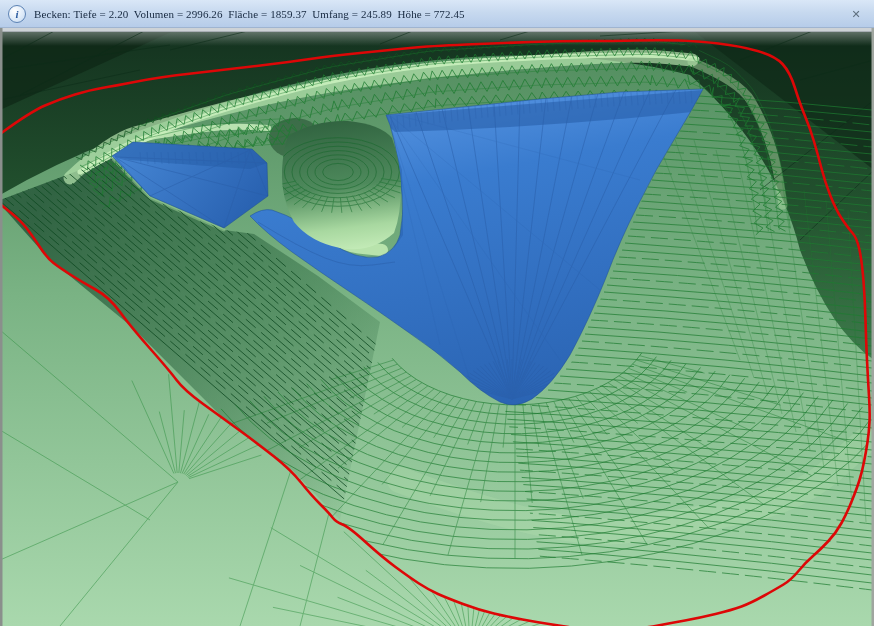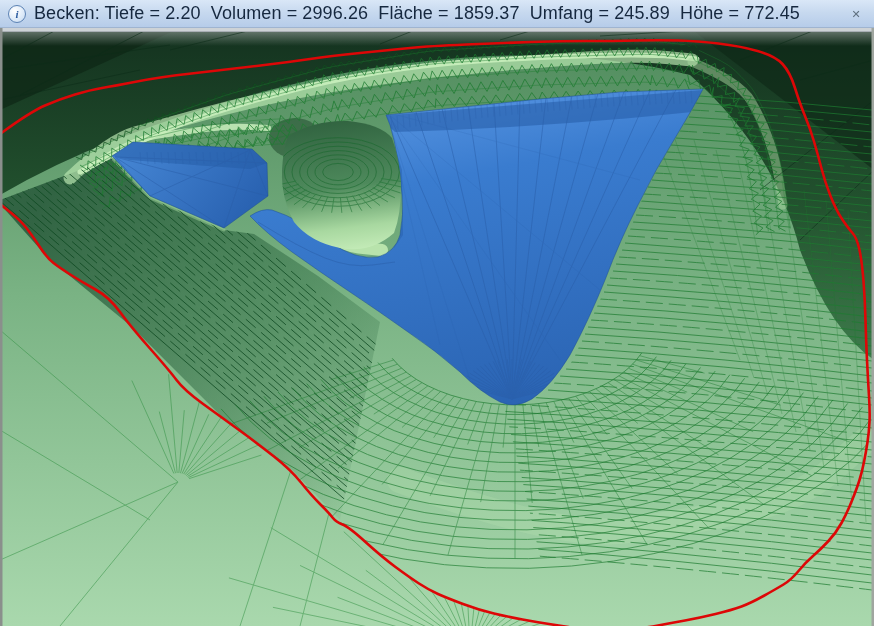--- a/index.html
+++ b/index.html
@@ -6,21 +6,21 @@
   .app{position:relative;width:874px;height:626px;overflow:hidden;
        font-family:"Liberation Sans","DejaVu Sans",sans-serif;background:#6fae7c;}
   .info-bar{position:absolute;left:0;top:0;width:874px;height:28px;box-sizing:border-box;
     background:linear-gradient(#d9e7f7,#c7d9ef 45%,#b6cce9);
     border-bottom:1px solid #9fb4d0;
     display:flex;align-items:center;padding:0 8px;z-index:5;}
   .info-icon{width:16px;height:16px;border-radius:50%;
     border:1px solid #5d83b4;background:radial-gradient(circle at 35% 30%,#ffffff,#dce9f8 60%,#c2d6ee);
     color:#2a5a9f;font-family:"Liberation Serif","DejaVu Serif",serif;font-style:italic;font-weight:bold;
     font-size:11px;line-height:16px;text-align:center;margin-right:8px;flex:0 0 auto;}
-  .info-text{font-size:18px;color:#16283f;white-space:pre;letter-spacing:.1px;}
+  .info-text{font-size:11px;color:#16283f;white-space:pre;letter-spacing:.1px;font-family:Liberation Serif, serif;}
   .close-btn{margin-left:auto;color:#5f707f;font-size:11px;width:20px;height:20px;
     line-height:20px;text-align:center;cursor:default;}
   .viewport{position:absolute;left:0;top:0;width:874px;height:626px;}
   svg{display:block;}
 </style>
 </head>
 <body>
 
 <div class="app">
   <div class="viewport">

